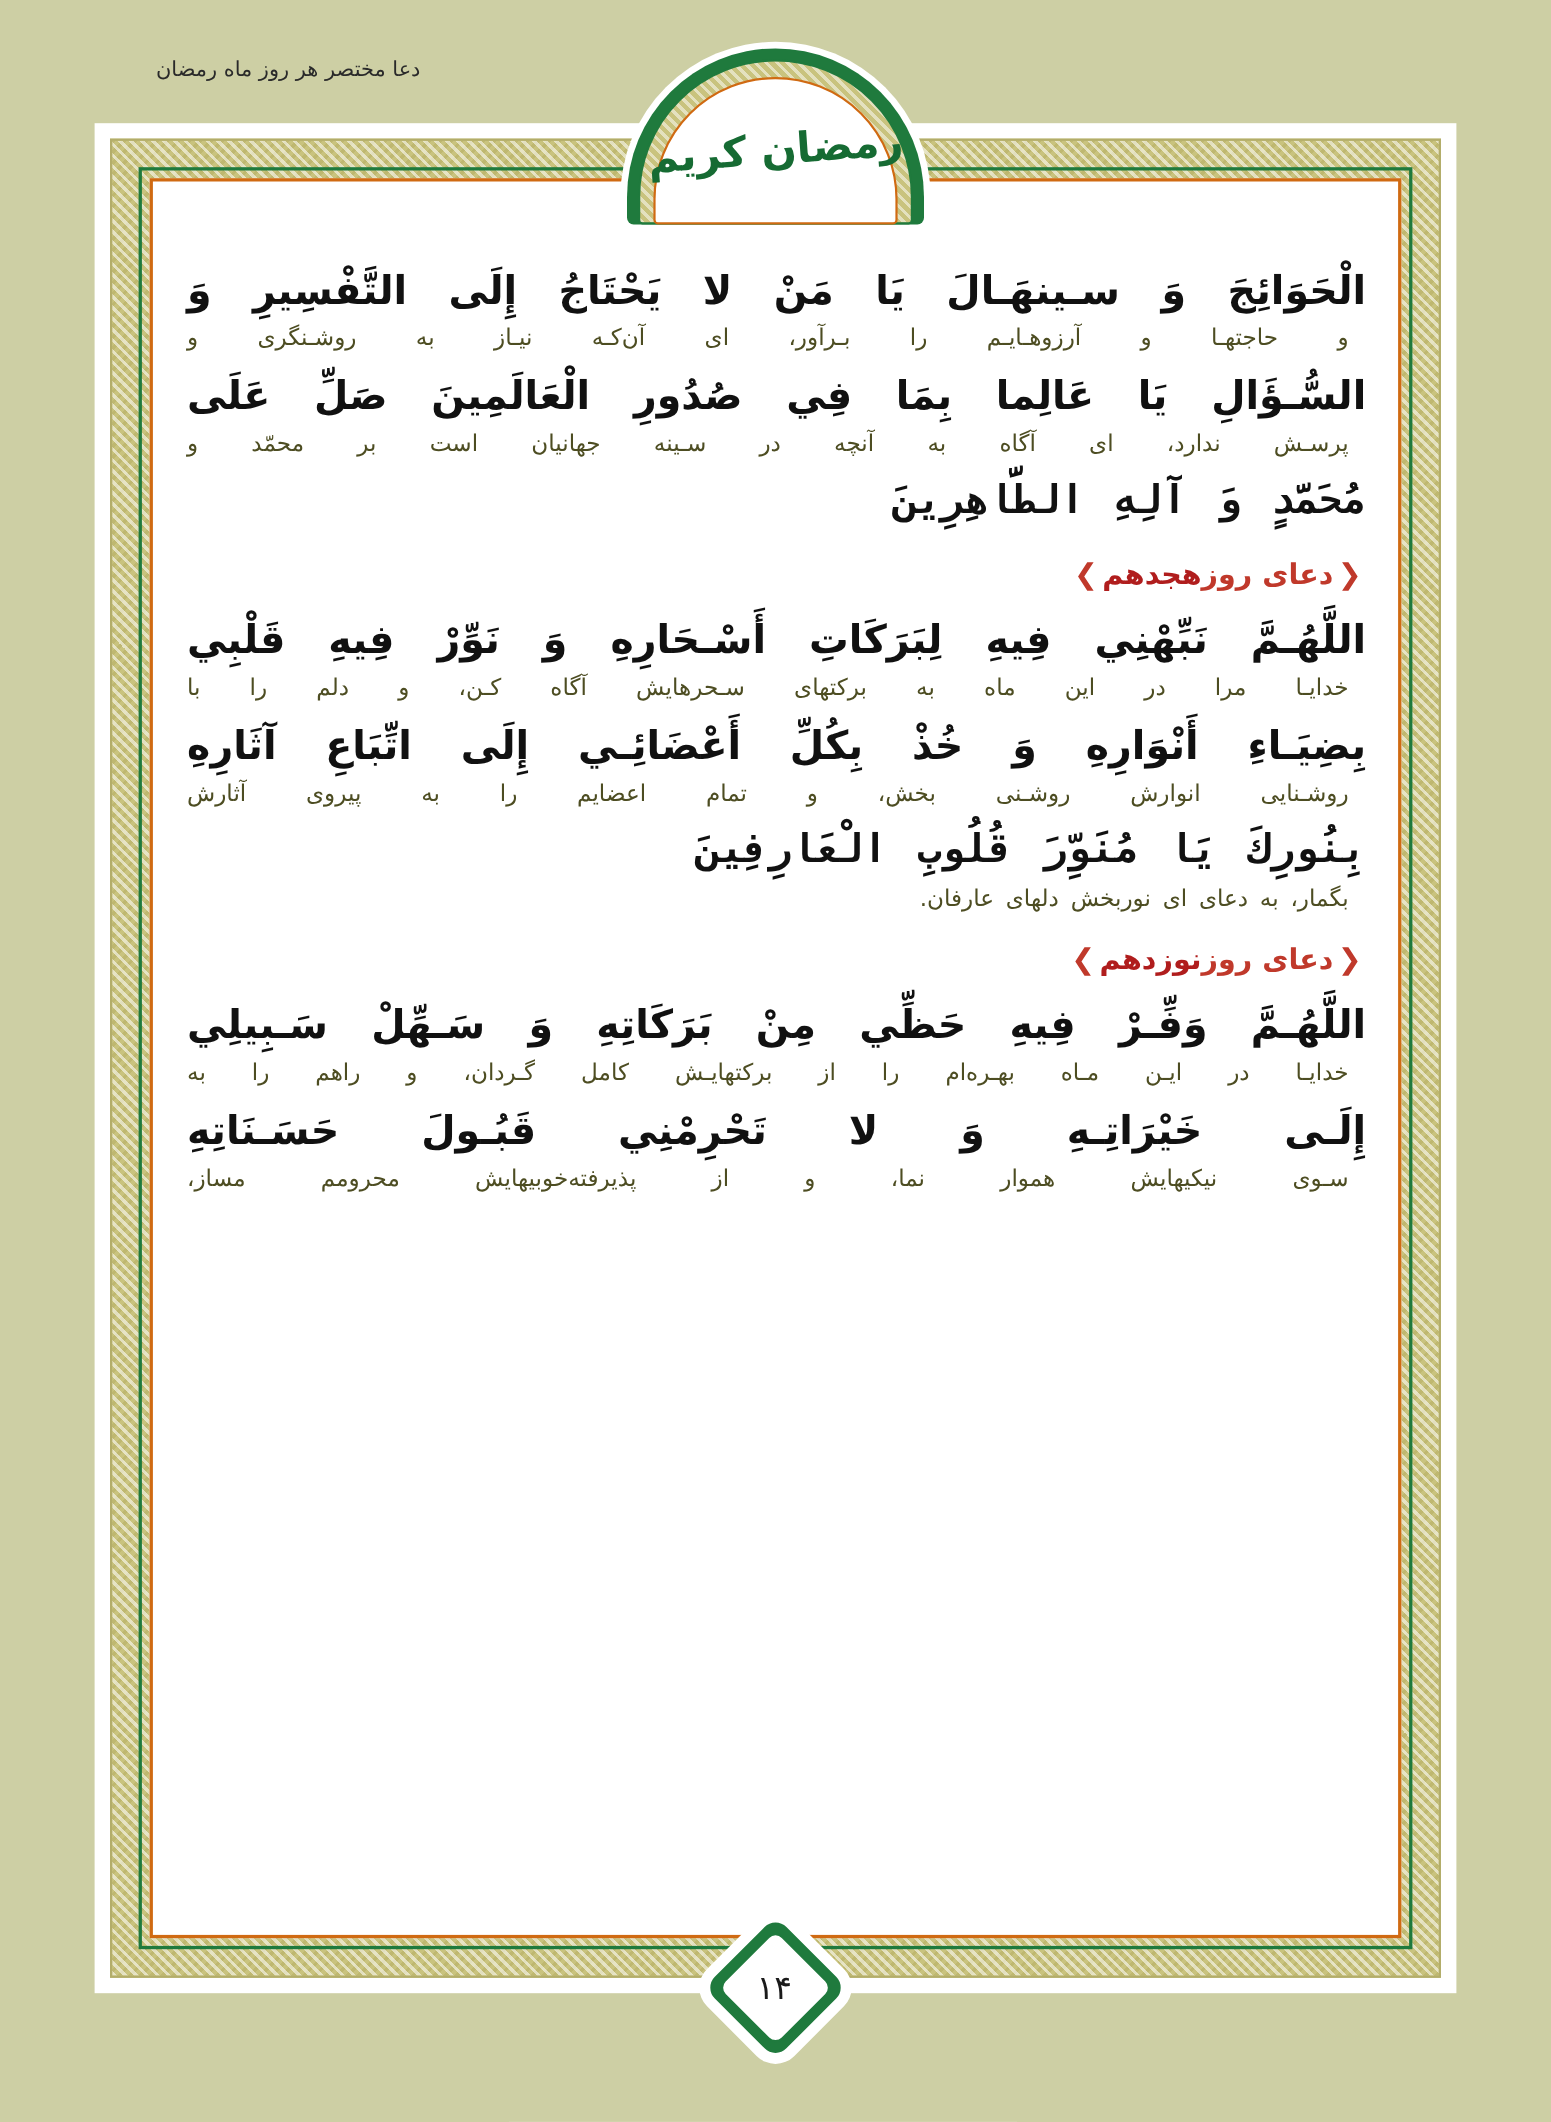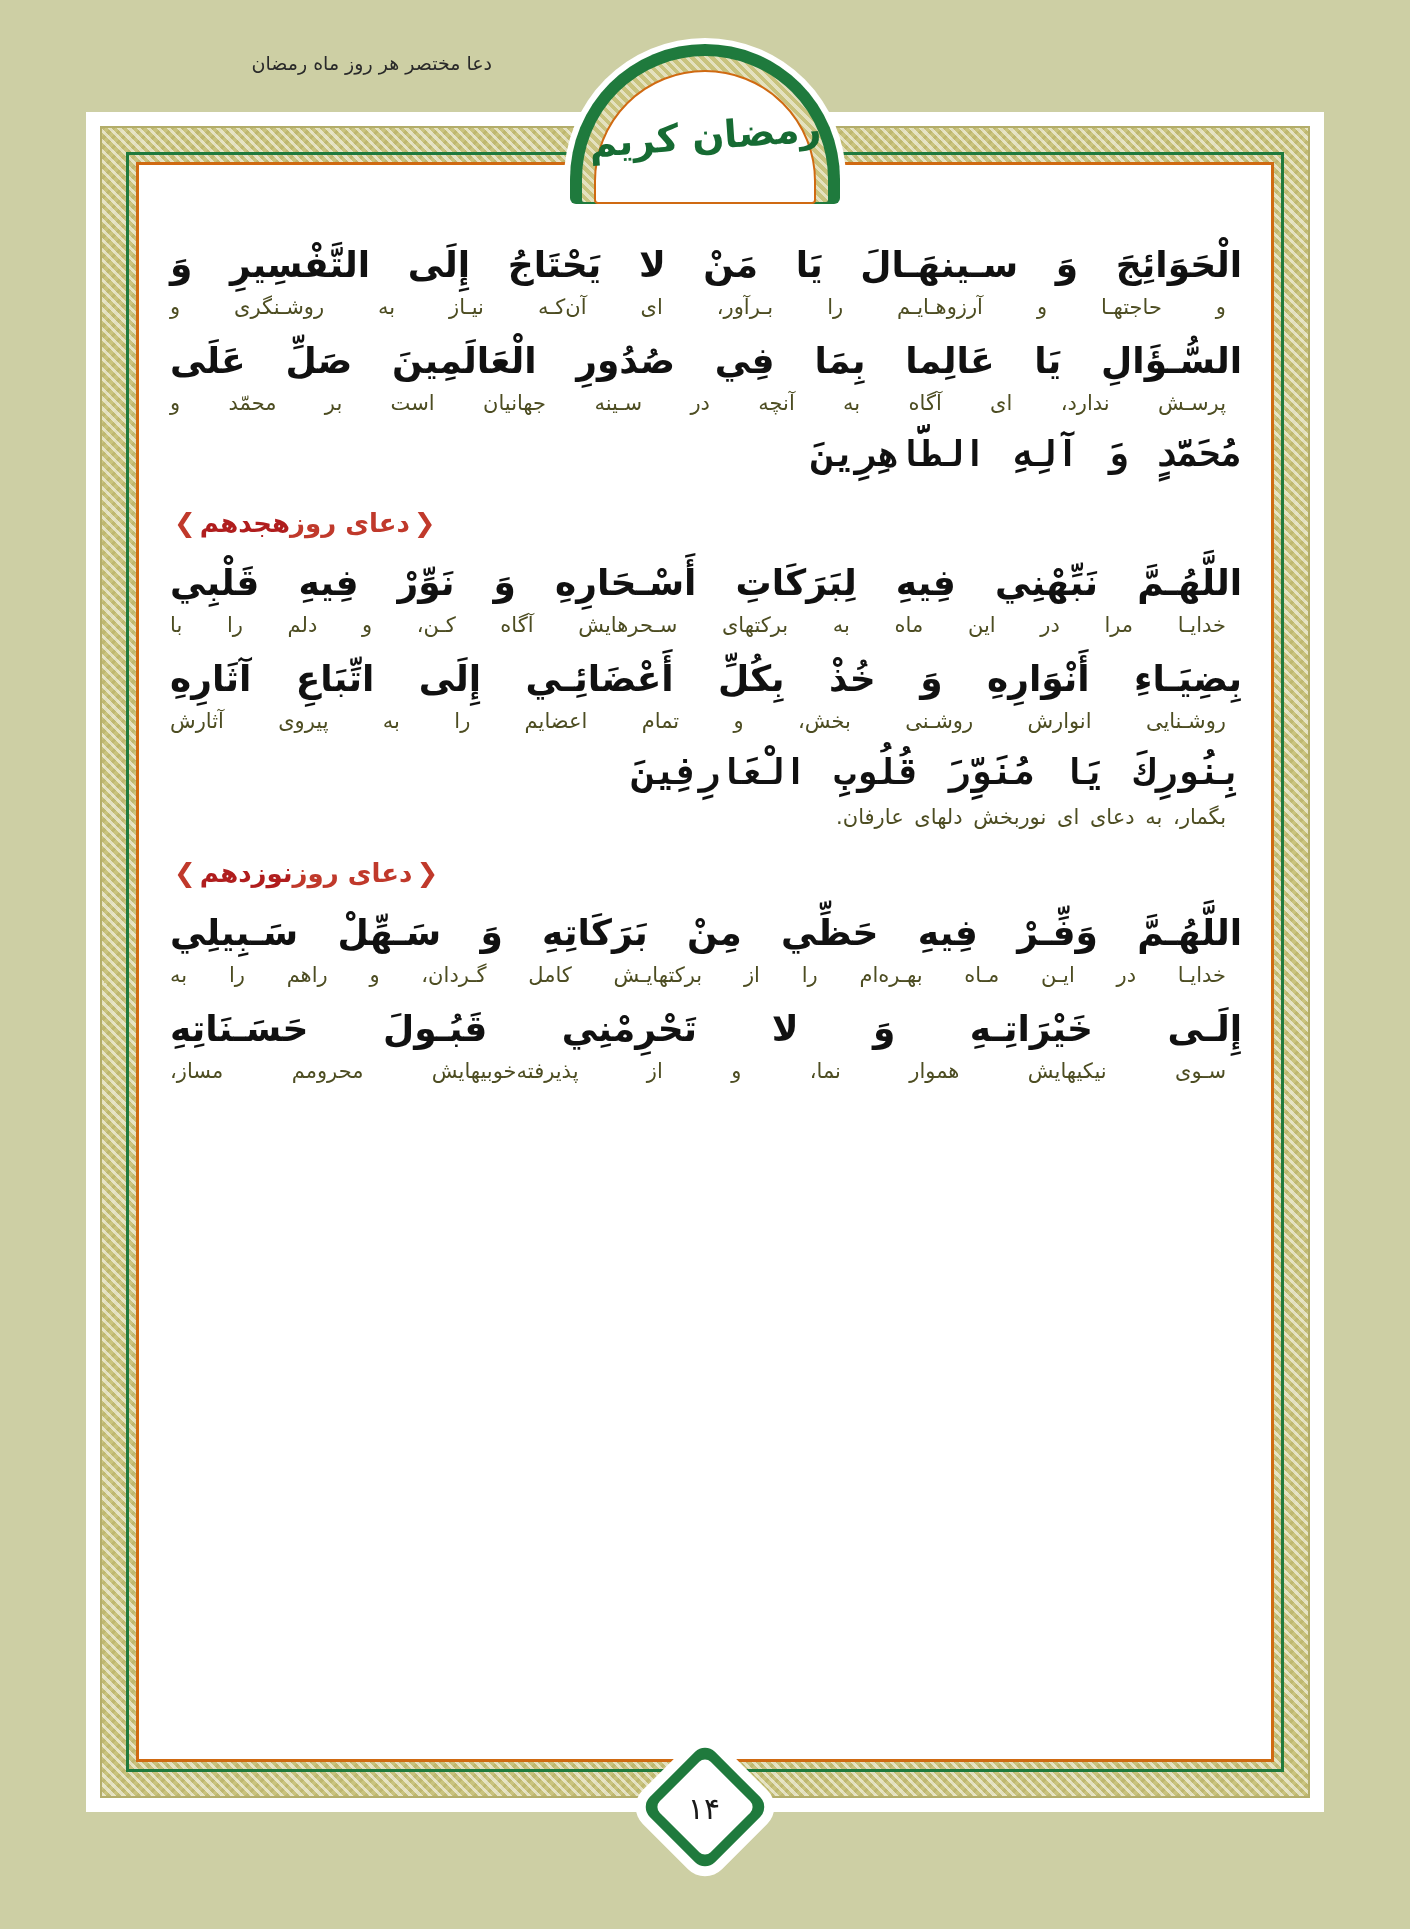--- a/index.html
+++ b/index.html
@@ -19,23 +19,23 @@
     width: 1410px;
     height: 1929px;
     background: #cdcfa4;
     box-sizing: border-box;
   }
 
   
   .top-header {
     position: absolute;
     top: 52px;
-    right: 918px;
+    right: 938px;
     width: 420px;
-    text-align: right;
+    text-align: center;
     direction: rtl;
     font-family: "DejaVu Sans", sans-serif;
     font-size: 19px;
     color: #2a2a2a;
     letter-spacing: 1px;
   }
 
   
   .mat {
     position: absolute;
@@ -171,21 +171,21 @@
     text-align: justify;
     text-align-last: justify;
     margin: 0 16px 14px 0;
     word-spacing: 4px;
   }
 
   .persian.short { text-align-last: right; }
   .arabic.short { text-align-last: right; font-family: Liberation Mono, monospace; }
 
   .section-head {
-    text-align: left;
+    text-align: right;
     margin: 26px 0 20px 0;
     direction: rtl;
   }
   .section-head .htext {
     font-family: "DejaVu Sans", sans-serif;
     font-size: 26px;
     color: #c0392b;
     font-weight: bold;
     direction: rtl;
     display: inline-block;

